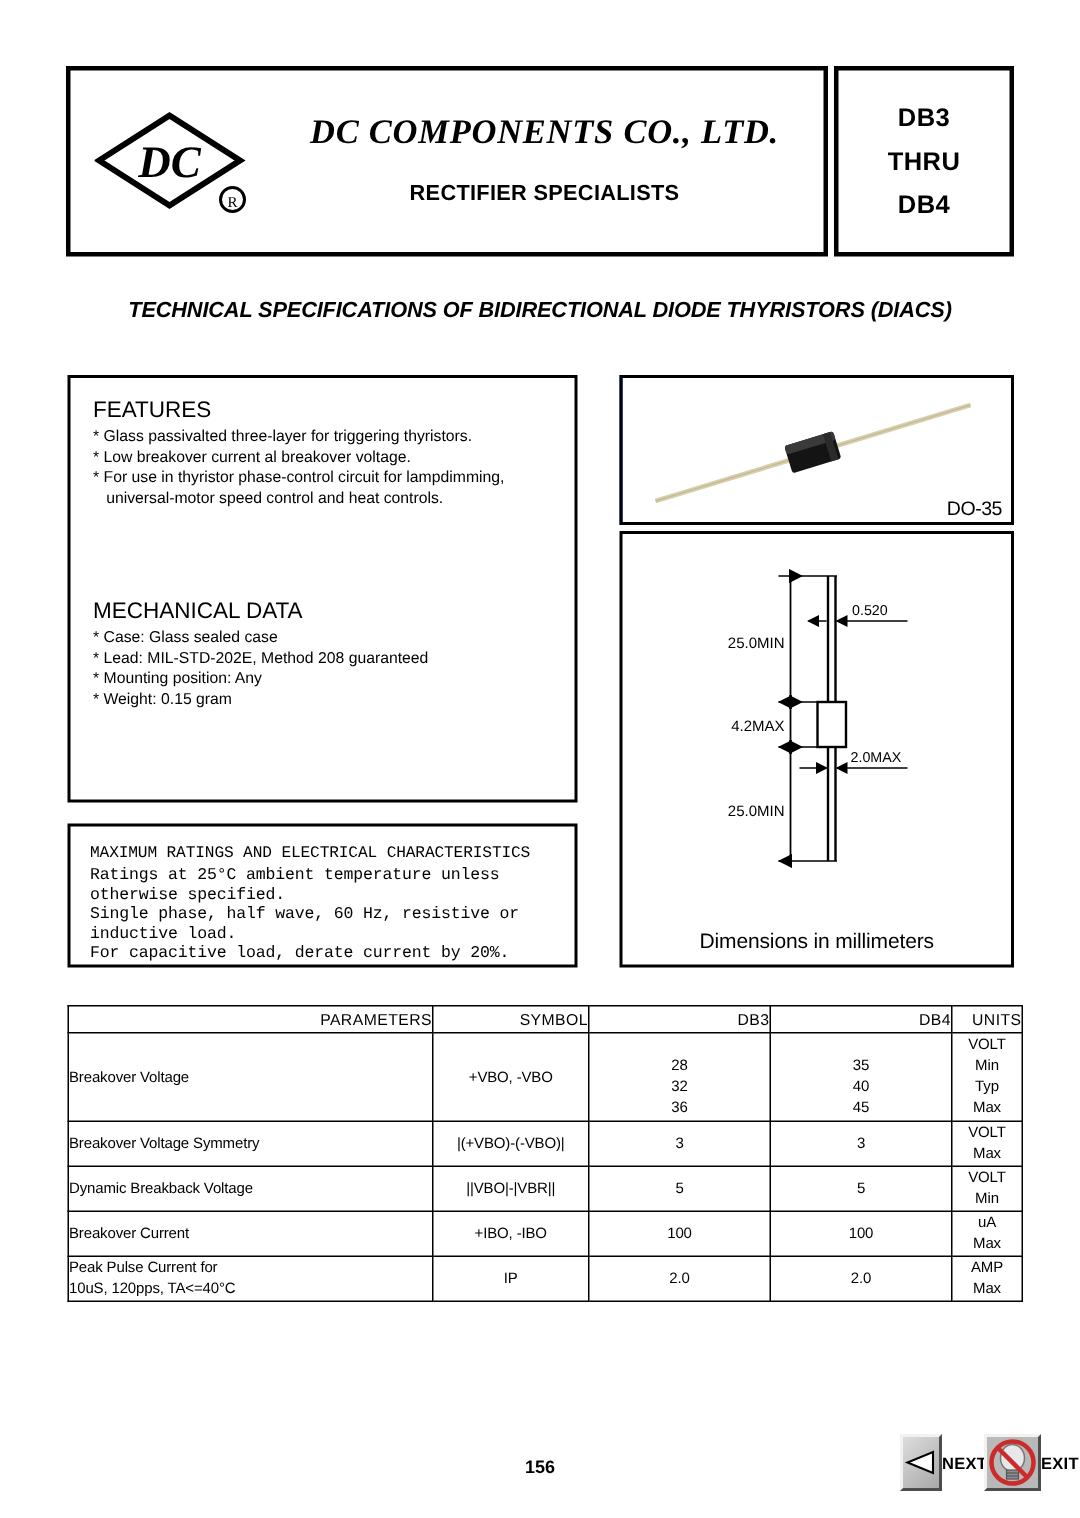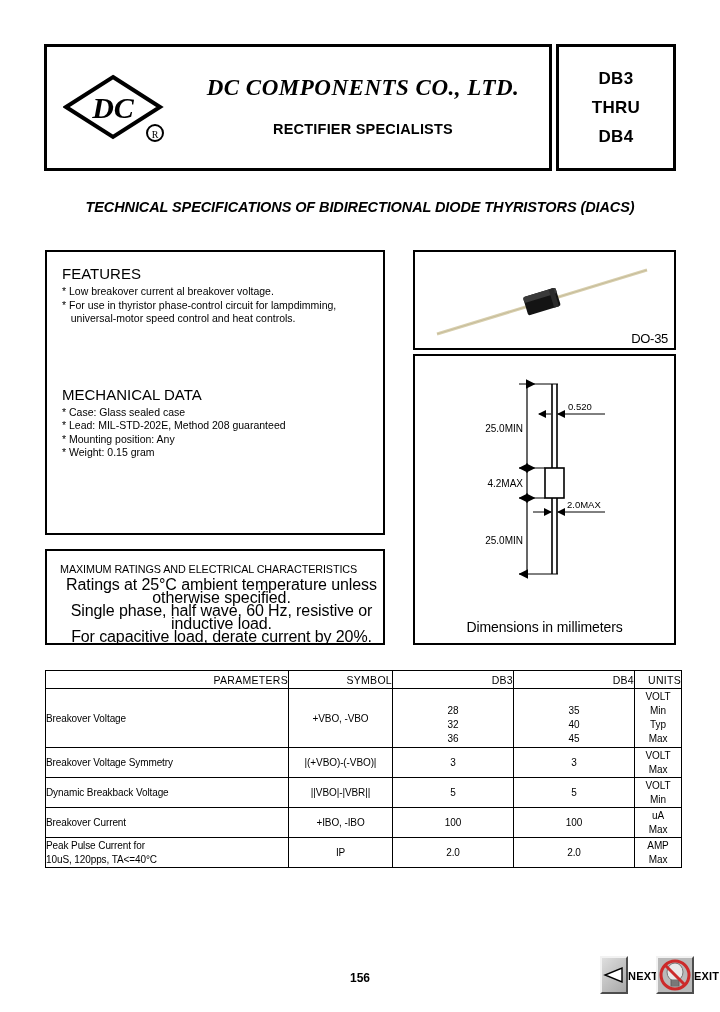--- a/index.html
+++ b/index.html
@@ -103,20 +103,21 @@
     box-sizing: border-box;
   }
   .box-ratings {
     position: absolute;
     left: 45px;
     top: 549px;
     width: 340px;
     height: 96px;
     border: 2px solid #000;
     box-sizing: border-box;
+    font-family: Liberation Mono, monospace;
   }
   .sect-head {
     font-size: 15px;
     font-weight: normal;
     margin: 0 0 3px 0;
   }
   .bullets {
     list-style: none;
     margin: 0;
     padding: 0;
@@ -128,24 +129,23 @@
   }
   .features-inner { padding: 13px 0 0 15px; }
   .mech-inner { padding: 0 0 0 15px; margin-top: 60px; }
   .ratings-inner { padding: 12px 0 0 13px; }
   .ratings-title {
     font-size: 10.8px;
     letter-spacing: -0.1px;
     margin-bottom: 3px;
   }
   .ratings-line {
-    font-size: 16px;
+    font-size: 11px;
     line-height: 13px;
     letter-spacing: -0.1px;
-    text-align: center;
   }
 
   
   .box-photo {
     position: absolute;
     left: 413px;
     top: 250px;
     width: 263px;
     height: 100px;
     border: 2px solid #000;
@@ -289,20 +289,21 @@
     <div class="part-line">DB4</div>
   </div>
 </div>
 
 <div class="doc-title">TECHNICAL  SPECIFICATIONS OF BIDIRECTIONAL DIODE THYRISTORS (DIACS)</div>
 
 <div class="box-features">
   <div class="features-inner">
     <div class="sect-head">FEATURES</div>
     <ul class="bullets">
+      <li>* Glass passivalted three-layer for triggering thyristors.</li>
       <li>* Low breakover current al breakover voltage.</li>
       <li>* For use in thyristor phase-control circuit for lampdimming,
    universal-motor speed control and heat controls.</li>
     </ul>
   </div>
 
   <div class="mech-inner">
     <div class="sect-head">MECHANICAL DATA</div>
     <ul class="bullets">
       <li>* Case: Glass sealed case</li>

